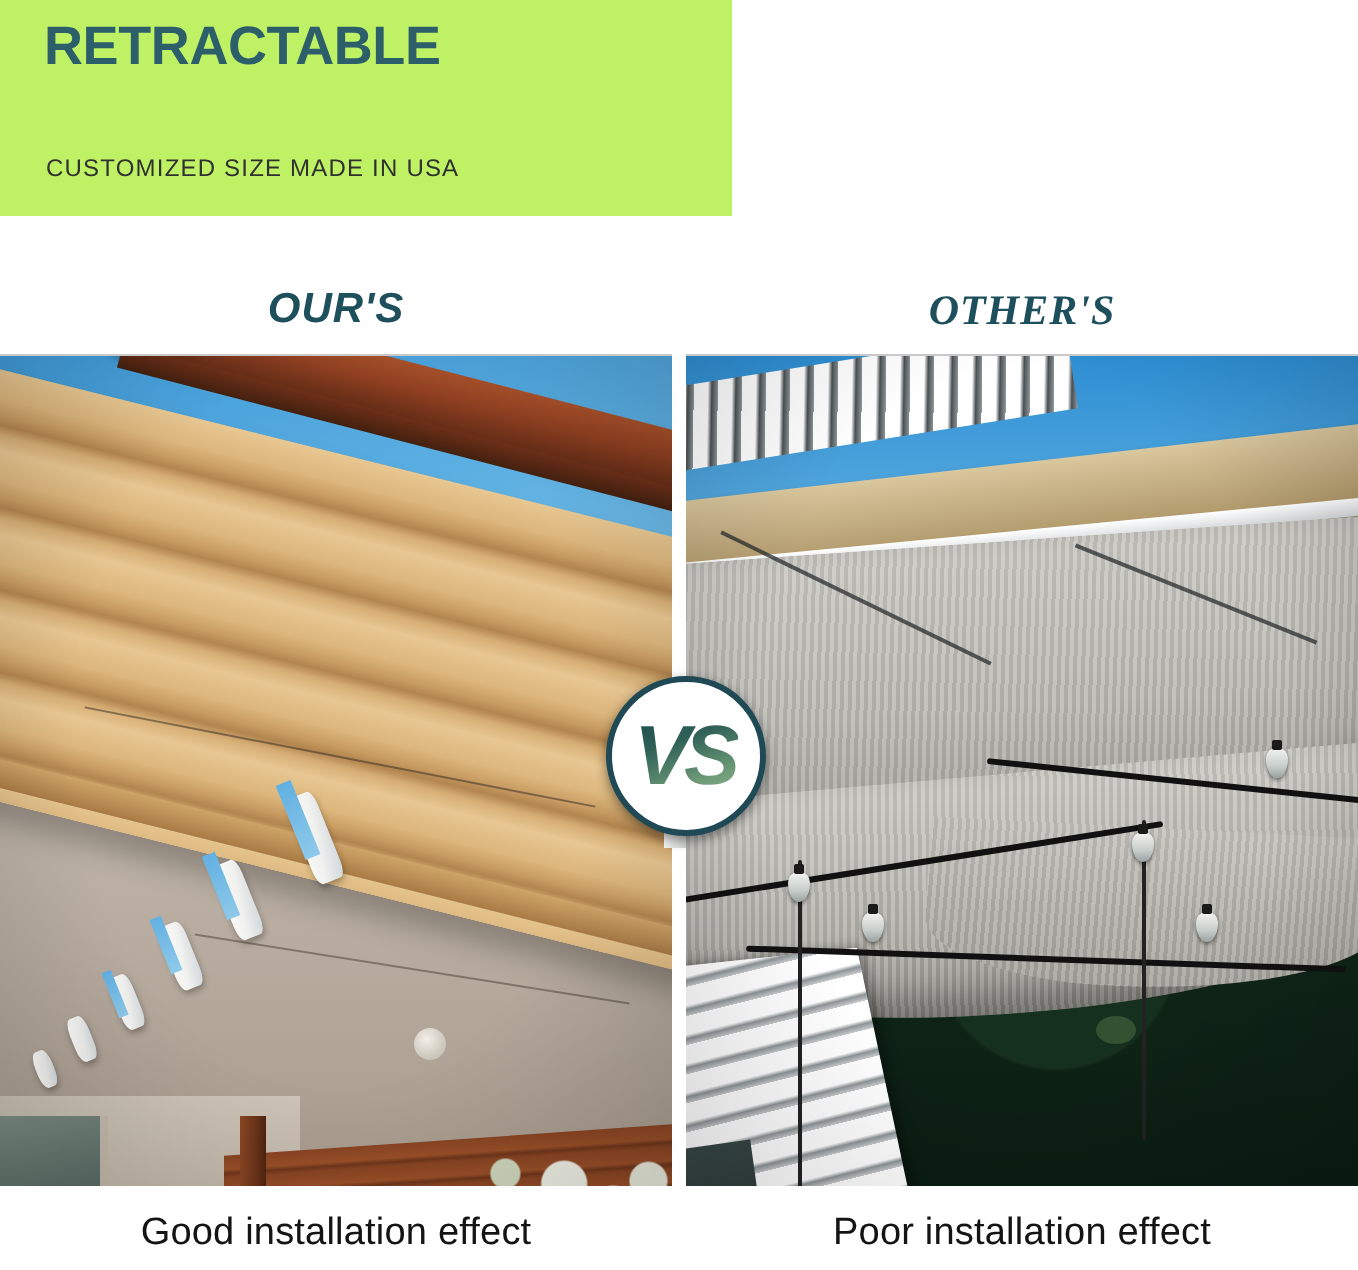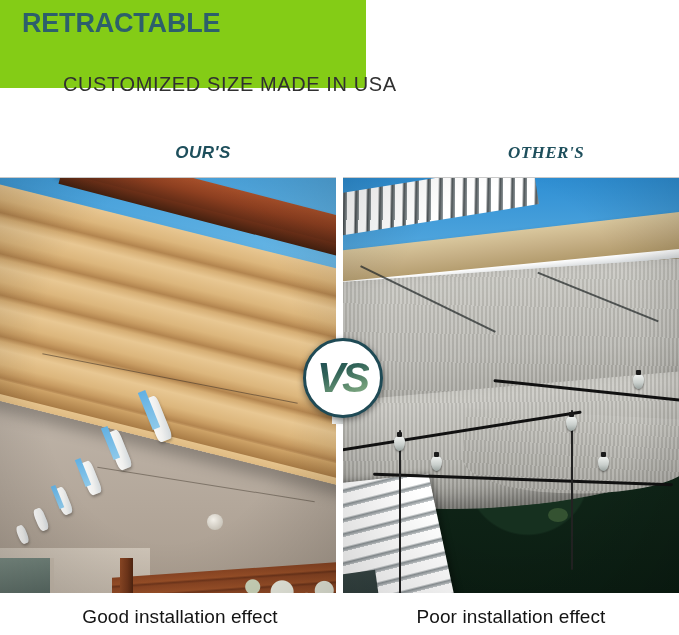--- a/index.html
+++ b/index.html
@@ -14,22 +14,22 @@
     overflow: hidden;
     font-family: "Liberation Sans", sans-serif;
     -webkit-font-smoothing: antialiased;
   }
 
   
   #header-banner {
     position: absolute;
     left: 0; top: 0;
     width: 366px;
-    height: 88px;
-    background: #84cc16;
+    height: 108px;
+    background: #bef264;
   }
   #headline-block {
     position: absolute;
     left: 22px;
     top: 9px;
     width: 340px;
   }
   .headline-line {
     display: block;
     color: #2d5f6b;
@@ -40,40 +40,38 @@
     letter-spacing: -0.2px;
     white-space: nowrap;
   }
   #subtitle-text {
     position: absolute;
     left: 23px;
     top: 74px;
     color: #303030;
     font-family: "Liberation Sans", sans-serif;
     font-weight: normal;
-    font-size: 20px;
+    font-size: 12px;
     line-height: 20px;
     letter-spacing: 0.6px;
     white-space: nowrap;
-    margin-left: 40px;
   }
 
   
   .column-label {
     position: absolute;
     top: 143px;
     color: #1e4f5c;
     font-family: "Liberation Sans", sans-serif;
     font-weight: bold;
     font-style: italic;
-    font-size: 17px;
+    font-size: 21px;
     letter-spacing: 0.5px;
     text-align: center;
     width: 336px;
-    margin-left: 35px;
   }
   #label-ours  { left: 0px; }
   #label-others{ left: 343px; font-family: Liberation Serif, serif; }
 
   
   .photo {
     position: absolute;
     top: 177px;
     width: 336px;
     height: 415px;
@@ -340,21 +338,21 @@
     position: absolute;
     top: 605px;
     width: 336px;
     text-align: center;
     color: #141414;
     font-family: "Liberation Sans", sans-serif;
     font-size: 19px;
     line-height: 24px;
     letter-spacing: 0.1px;
   }
-  #caption-left  { left: 12px; }
+  #caption-left  { left: 0px; }
   #caption-right { left: 343px; }
 </style>
 </head>
 <body>
 
 <div id="header-banner">
   <div id="headline-block">
     <span class="headline-line">RETRACTABLE</span>
   </div>
   <div id="subtitle-text">CUSTOMIZED SIZE MADE IN USA</div>

